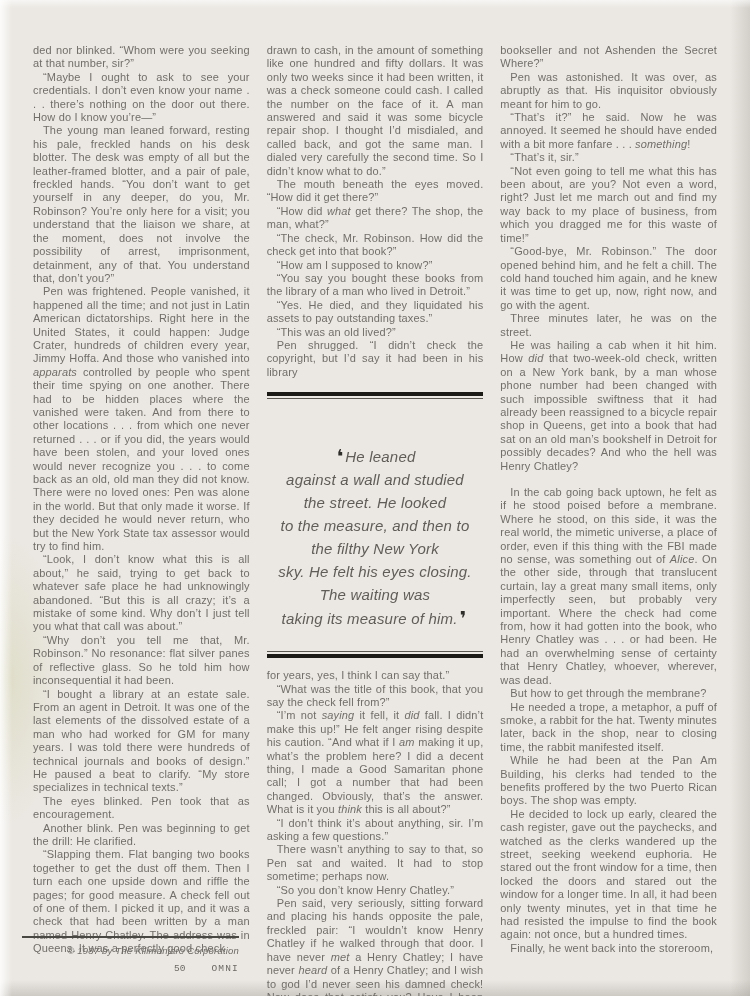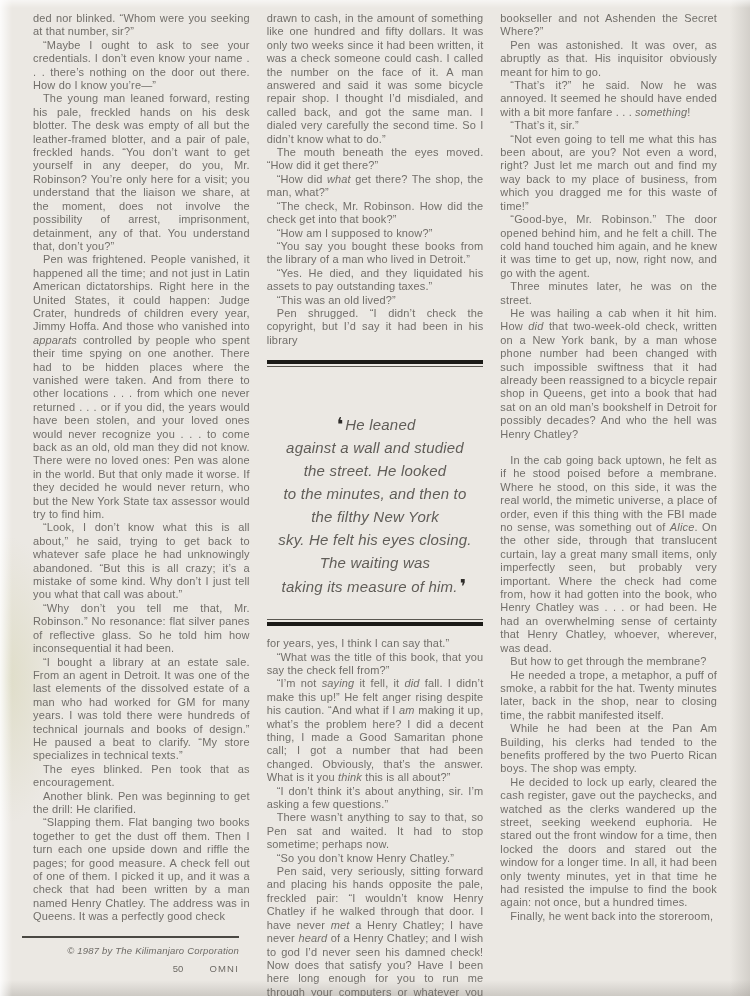--- a/index.html
+++ b/index.html
@@ -14,21 +14,21 @@
       linear-gradient(to bottom, rgba(255,255,255,.6) 0px, rgba(255,255,255,0) 8px),
       linear-gradient(to left, rgba(138,133,126,.25) 0px, rgba(138,133,126,0) 20px),
       linear-gradient(to top, rgba(128,123,116,.28) 0px, rgba(128,123,116,0) 16px),
       radial-gradient(60px 160px at 8px 680px, rgba(196,196,140,.30), rgba(196,196,140,0) 90%),
       #ebe8e3;
   }
   .columns{
     position:absolute;left:33px;right:33px;top:12px;bottom:0;
     display:flex;gap:17px;
   }
-  .col{flex:1 1 0;min-width:0;}
+  .col{flex:1 1 0;min-width:0;margin-top:32px;}
   .par{
     margin:0;
     font-size:11px;line-height:13.4px;
     letter-spacing:0.15px;
     color:#716e69;
     text-align:justify;
     text-indent:10px;
   }
   .par.noindent{text-indent:0;}
   .par i{font-style:italic;}
@@ -56,21 +56,21 @@
   }
   .footer{
     position:absolute;left:22px;top:936px;width:217px;text-align:right;
   }
   .footer-rule{height:1.5px;background:#4a4843;margin-bottom:7px;}
   .copyright{
     font-style:italic;
     font-size:9.5px;color:#6d6a65;letter-spacing:0.2px;
     margin-bottom:7px;
   }
-  .pageline{font-size:9.5px;color:#6d6a65;}
+  .pageline{font-size:9.5px;color:#6d6a65;font-family:Liberation Mono, monospace;}
   .pageline .magname{margin-left:26px;letter-spacing:1.2px;}
 </style>
 </head>
 <body>
 
 <div class="page">
   <div class="columns">
     <div class="col">
         <p class="par noindent">ded nor blinked. “Whom were you seeking at that number, sir?”</p>
         <p class="par">“Maybe I ought to ask to see your credentials. I don’t even know your name . . . there’s nothing on the door out there. How do I know you’re—”</p>
@@ -94,21 +94,21 @@
         <p class="par">“This was an old lived?”</p>
         <p class="par">Pen shrugged. “I didn’t check the copyright, but I’d say it had been in his library</p>
         <div class="rule rule-top">
           <div class="bar"></div>
           <div class="hair"></div>
         </div>
         <div class="pullquote">
           <div class="pq-line"><span class="pq-mark">❛</span>He leaned</div>
           <div class="pq-line">against a wall and studied</div>
           <div class="pq-line">the street. He looked</div>
-          <div class="pq-line">to the minutes, and then to</div>
+          <div class="pq-line">to the measure, and then to</div>
           <div class="pq-line">the filthy New York</div>
           <div class="pq-line">sky. He felt his eyes closing.</div>
           <div class="pq-line">The waiting was</div>
           <div class="pq-line">taking its measure of him.<span class="pq-mark">❜</span></div>
         </div>
         <div class="rule rule-bottom">
           <div class="hair"></div>
           <div class="bar"></div>
         </div>
         <p class="par noindent">for years, yes, I think I can say that.”</p>

